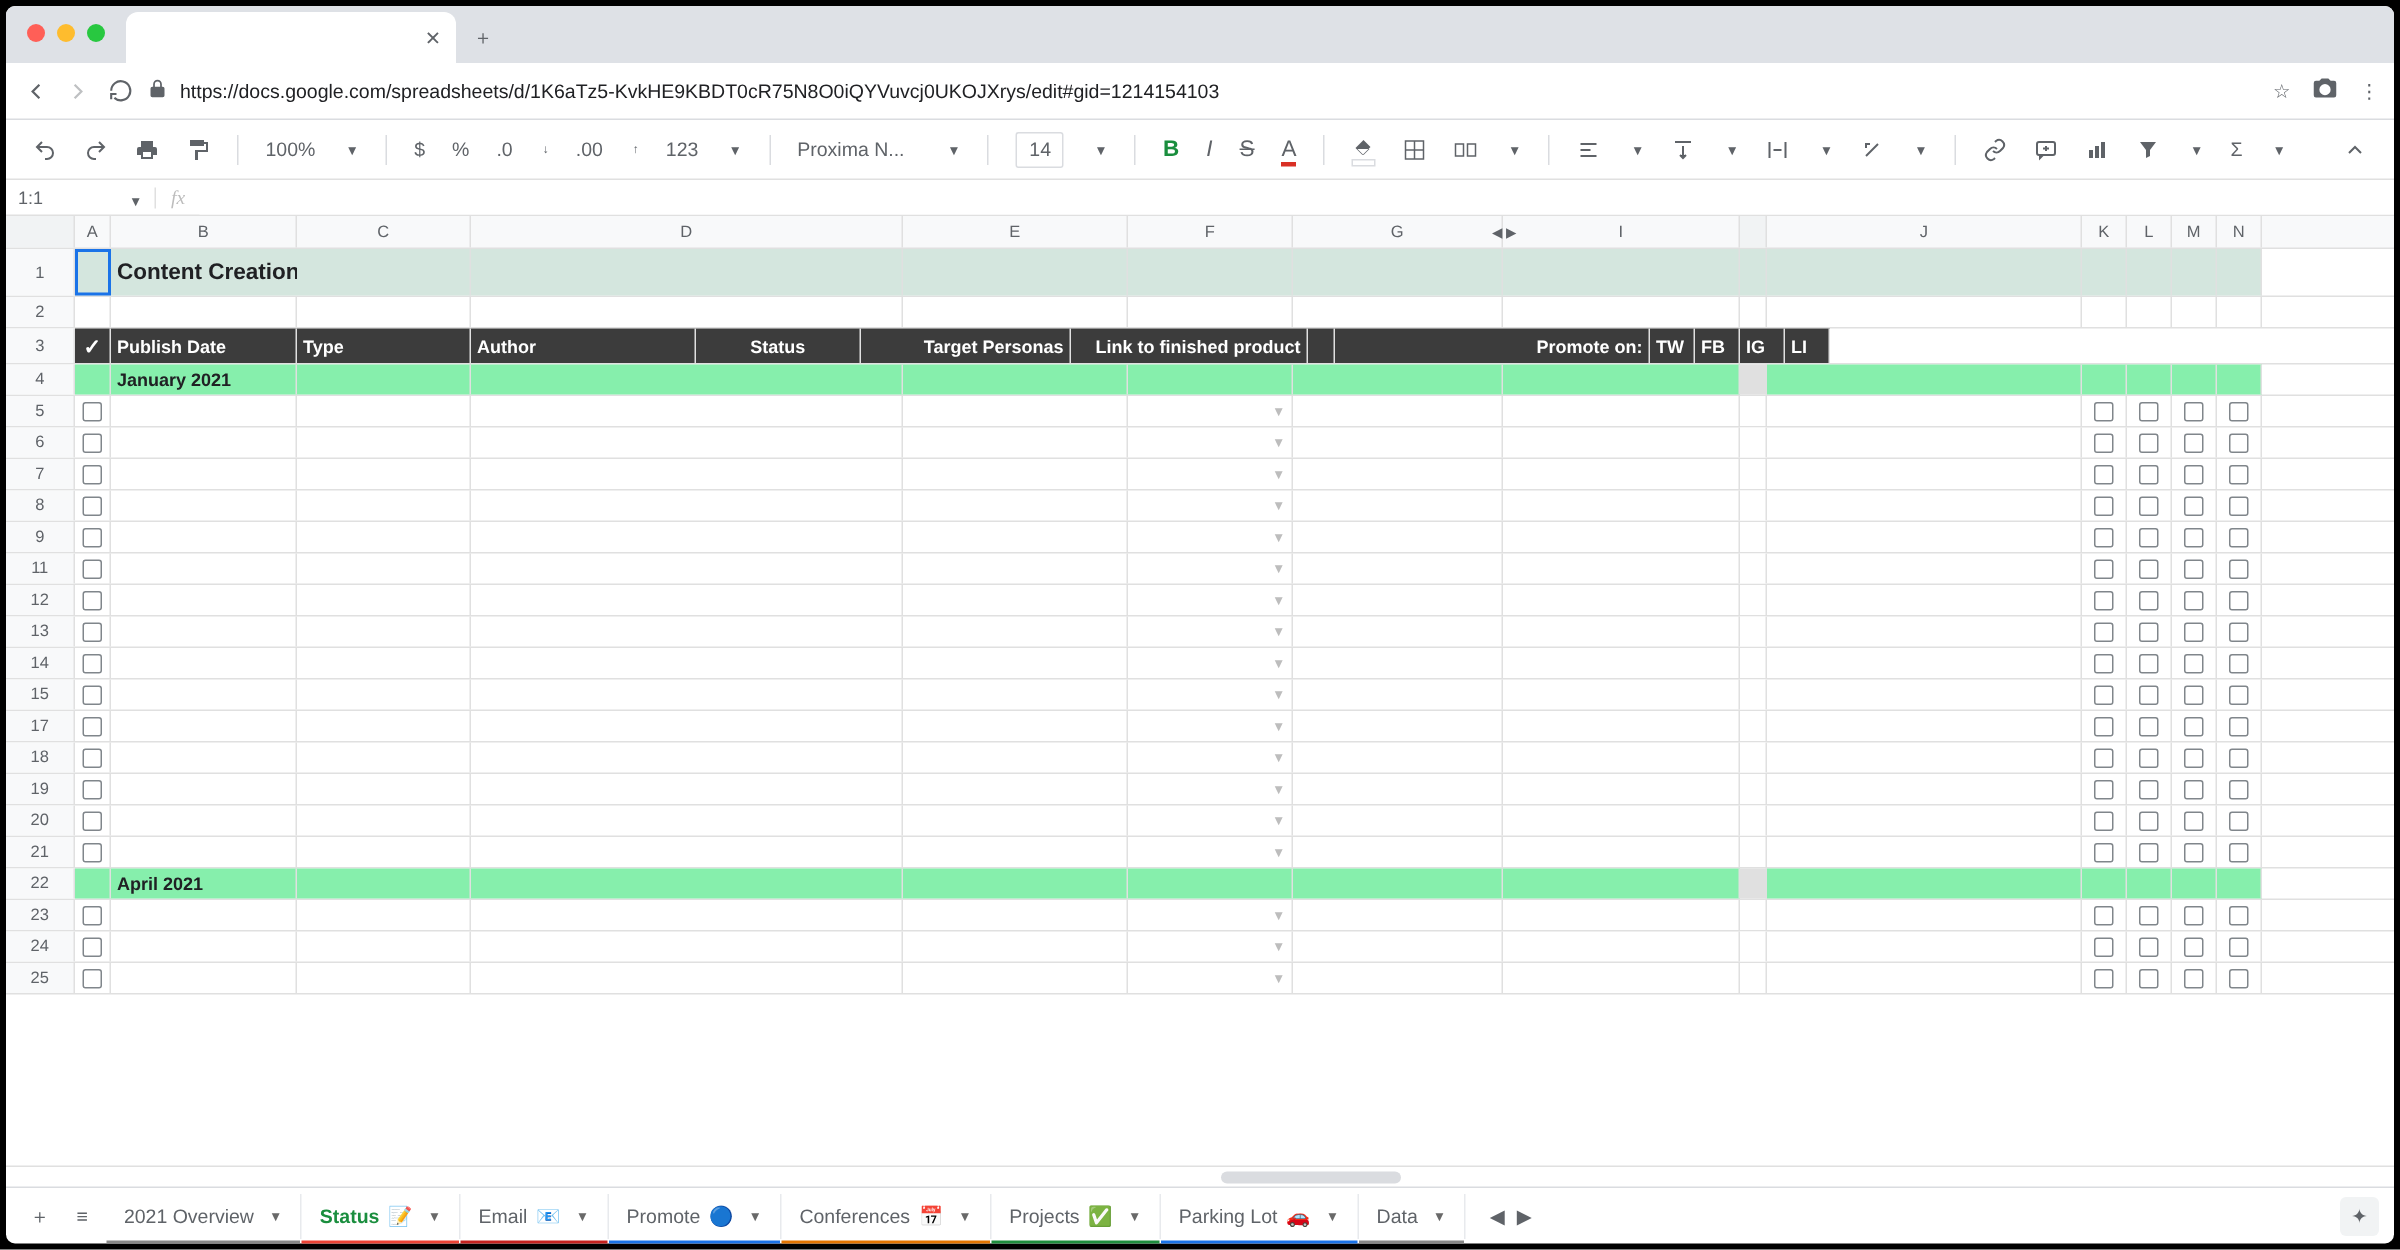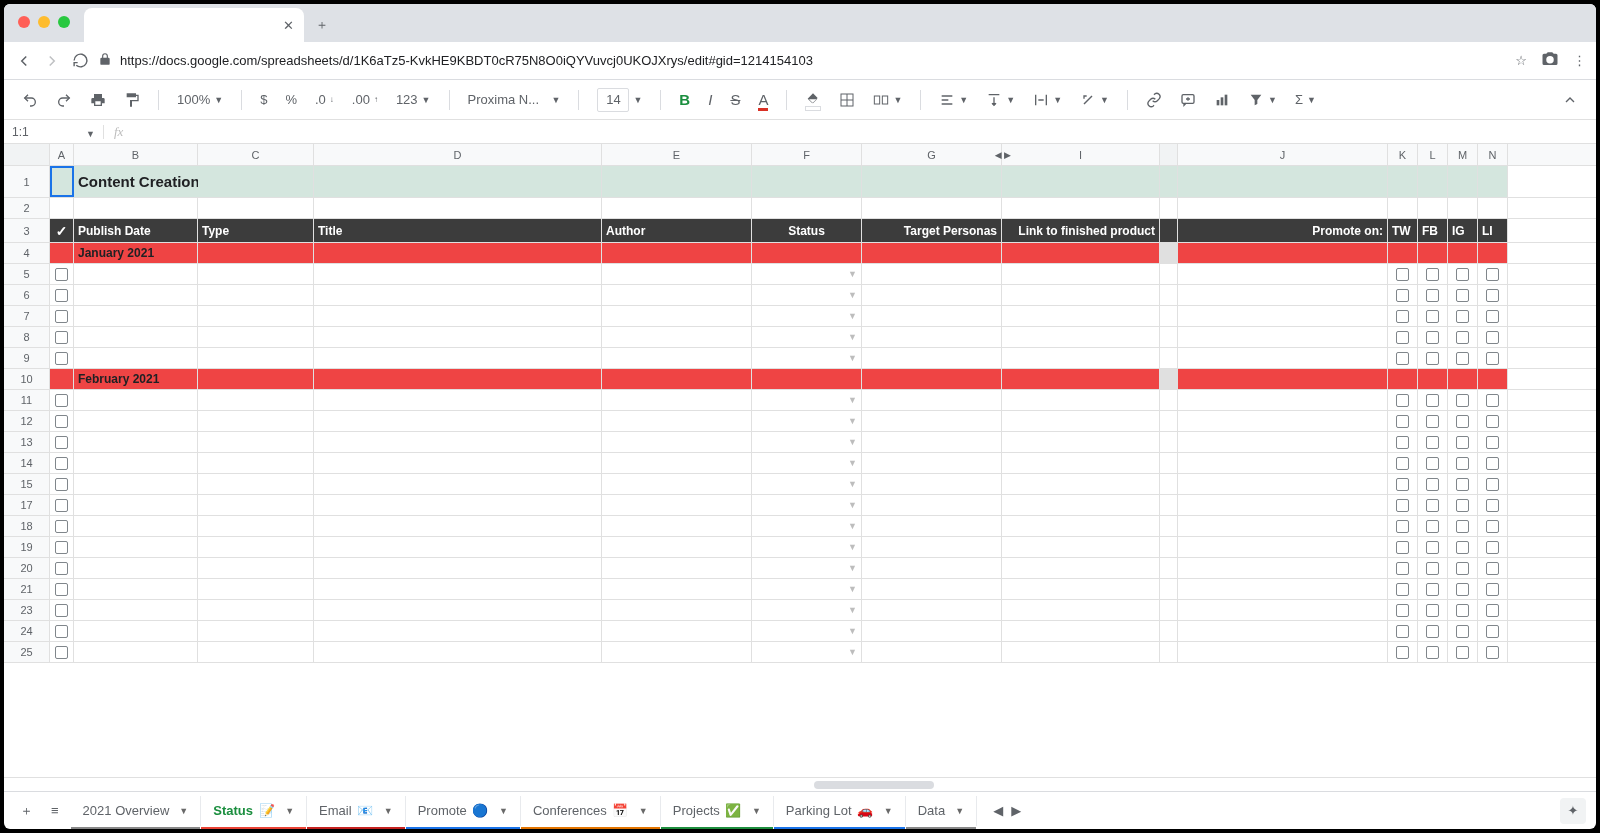--- a/index.html
+++ b/index.html
@@ -18,21 +18,21 @@
   .urlbar-row { height: 38px; background: #fff; border-bottom: 1px solid #dadce0; display: flex; align-items: center; padding: 0 10px; gap: 8px; }
   .nav-icon { width: 20px; height: 20px; display: flex; align-items: center; justify-content: center; color: #5f6368; cursor: pointer; }
   .urlbar { flex: 1; display: flex; align-items: center; gap: 8px; color: #202124; }
   .urlbar .lock { color: #5f6368; }
   .urlbar .url { color: #202124; }
   .chrome-icons { display: flex; gap: 14px; align-items: center; color: #5f6368; }
 
   
   .toolbar { height: 40px; border-bottom: 1px solid #e0e0e0; display: flex; align-items: center; padding: 0 12px; gap: 6px; color: #5f6368; }
   .tb-sep { width: 1px; height: 20px; background: #dadce0; margin: 0 6px; }
-  .tb-btn { padding: 4px 6px; cursor: pointer; display: flex; align-items: center; gap: 4px; }
+  .tb-btn { padding: 4px 6px; cursor: pointer; display: flex; align-items: center; gap: 20px; }
   .tb-btn svg { display: block; }
   .zoom { font-size: 13px; }
   .font-name { width: 80px; overflow: hidden; white-space: nowrap; text-overflow: ellipsis; }
   .font-size { width: 32px; text-align: center; border: 1px solid #dadce0; border-radius: 2px; height: 24px; line-height: 22px; }
 
   .bold-B { font-weight: bold; color: #1a8e3e; font-size: 15px; }
   .italic-I { font-style: italic; font-size: 15px; }
   .strike-S { text-decoration: line-through; font-size: 15px; }
   .text-A { font-size: 15px; position: relative; }
   .text-A::after { content: ''; position: absolute; bottom: -3px; left: 0; right: 0; height: 3px; background: #d93025; }
@@ -60,21 +60,21 @@
   .cell { border-right: 1px solid #e0e0e0; padding: 0 4px; display: flex; align-items: center; font-size: 12px; overflow: hidden; white-space: nowrap; }
   .cell.gap { width: 18px; background: #fff; border-right: 1px solid #e0e0e0; }
 
   .row.title-row { height: 32px; }
   .row.title-row .cell { background: #d4e6de; font-weight: bold; font-size: 15px; }
   .row.title-row .cellA { border: 2px solid #1a73e8; }
 
   .row.header-row .cell { background: #3c3c3c; color: #fff; font-weight: bold; }
   .row.header-row { height: 24px; }
 
-  .row.month-row .cell { background: #ef4444; font-weight: bold; }
+  .row.month-row .cell { background: #86efac; font-weight: bold; }
 
   .chk { width: 13px; height: 13px; border: 1.5px solid #80868b; border-radius: 2px; margin: auto; cursor: pointer; }
   .dd-arrow { margin-left: auto; color: #bdbdbd; font-size: 9px; }
 
   
   .wA { width: 24px; }
   .wB { width: 124px; }
   .wC { width: 116px; }
   .wD { width: 288px; }
   .wE { width: 150px; }
@@ -367,21 +367,20 @@
           <div class="cell wM"></div>
           <div class="cell wN"></div>
         </div>
         <div class="row header-row">
           <div class="row-h">3</div>
           <div class="cell wA" style="justify-content:center">
             <span class="check-icon">✓</span>
           </div>
           <div class="cell wB">Publish Date</div>
           <div class="cell wC">Type</div>
-          <div class="cell wD">Title</div>
           <div class="cell wE">Author</div>
           <div class="cell wF">
             <span style="margin:auto">Status</span>
           </div>
           <div class="cell wG">
             <span style="margin-left:auto">Target Personas</span>
           </div>
           <div class="cell wI">
             <span style="margin-left:auto">Link to finished product</span>
           </div>
@@ -549,326 +548,326 @@
           <div class="cell wL">
             <div class="chk"></div>
           </div>
           <div class="cell wM">
             <div class="chk"></div>
           </div>
           <div class="cell wN">
             <div class="chk"></div>
           </div>
         </div>
+        <div class="row">
+          <div class="row-h">11</div>
+          <div class="cell wA">
+            <div class="chk"></div>
+          </div>
+          <div class="cell wB"></div>
+          <div class="cell wC"></div>
+          <div class="cell wD"></div>
+          <div class="cell wE"></div>
+          <div class="cell wF">
+            <span class="dd-arrow">▼</span>
+          </div>
+          <div class="cell wG"></div>
+          <div class="cell wI"></div>
+          <div class="cell gap"></div>
+          <div class="cell wJ"></div>
+          <div class="cell wK">
+            <div class="chk"></div>
+          </div>
+          <div class="cell wL">
+            <div class="chk"></div>
+          </div>
+          <div class="cell wM">
+            <div class="chk"></div>
+          </div>
+          <div class="cell wN">
+            <div class="chk"></div>
+          </div>
+        </div>
+        <div class="row">
+          <div class="row-h">12</div>
+          <div class="cell wA">
+            <div class="chk"></div>
+          </div>
+          <div class="cell wB"></div>
+          <div class="cell wC"></div>
+          <div class="cell wD"></div>
+          <div class="cell wE"></div>
+          <div class="cell wF">
+            <span class="dd-arrow">▼</span>
+          </div>
+          <div class="cell wG"></div>
+          <div class="cell wI"></div>
+          <div class="cell gap"></div>
+          <div class="cell wJ"></div>
+          <div class="cell wK">
+            <div class="chk"></div>
+          </div>
+          <div class="cell wL">
+            <div class="chk"></div>
+          </div>
+          <div class="cell wM">
+            <div class="chk"></div>
+          </div>
+          <div class="cell wN">
+            <div class="chk"></div>
+          </div>
+        </div>
+        <div class="row">
+          <div class="row-h">13</div>
+          <div class="cell wA">
+            <div class="chk"></div>
+          </div>
+          <div class="cell wB"></div>
+          <div class="cell wC"></div>
+          <div class="cell wD"></div>
+          <div class="cell wE"></div>
+          <div class="cell wF">
+            <span class="dd-arrow">▼</span>
+          </div>
+          <div class="cell wG"></div>
+          <div class="cell wI"></div>
+          <div class="cell gap"></div>
+          <div class="cell wJ"></div>
+          <div class="cell wK">
+            <div class="chk"></div>
+          </div>
+          <div class="cell wL">
+            <div class="chk"></div>
+          </div>
+          <div class="cell wM">
+            <div class="chk"></div>
+          </div>
+          <div class="cell wN">
+            <div class="chk"></div>
+          </div>
+        </div>
+        <div class="row">
+          <div class="row-h">14</div>
+          <div class="cell wA">
+            <div class="chk"></div>
+          </div>
+          <div class="cell wB"></div>
+          <div class="cell wC"></div>
+          <div class="cell wD"></div>
+          <div class="cell wE"></div>
+          <div class="cell wF">
+            <span class="dd-arrow">▼</span>
+          </div>
+          <div class="cell wG"></div>
+          <div class="cell wI"></div>
+          <div class="cell gap"></div>
+          <div class="cell wJ"></div>
+          <div class="cell wK">
+            <div class="chk"></div>
+          </div>
+          <div class="cell wL">
+            <div class="chk"></div>
+          </div>
+          <div class="cell wM">
+            <div class="chk"></div>
+          </div>
+          <div class="cell wN">
+            <div class="chk"></div>
+          </div>
+        </div>
+        <div class="row">
+          <div class="row-h">15</div>
+          <div class="cell wA">
+            <div class="chk"></div>
+          </div>
+          <div class="cell wB"></div>
+          <div class="cell wC"></div>
+          <div class="cell wD"></div>
+          <div class="cell wE"></div>
+          <div class="cell wF">
+            <span class="dd-arrow">▼</span>
+          </div>
+          <div class="cell wG"></div>
+          <div class="cell wI"></div>
+          <div class="cell gap"></div>
+          <div class="cell wJ"></div>
+          <div class="cell wK">
+            <div class="chk"></div>
+          </div>
+          <div class="cell wL">
+            <div class="chk"></div>
+          </div>
+          <div class="cell wM">
+            <div class="chk"></div>
+          </div>
+          <div class="cell wN">
+            <div class="chk"></div>
+          </div>
+        </div>
+        <div class="row">
+          <div class="row-h">17</div>
+          <div class="cell wA">
+            <div class="chk"></div>
+          </div>
+          <div class="cell wB"></div>
+          <div class="cell wC"></div>
+          <div class="cell wD"></div>
+          <div class="cell wE"></div>
+          <div class="cell wF">
+            <span class="dd-arrow">▼</span>
+          </div>
+          <div class="cell wG"></div>
+          <div class="cell wI"></div>
+          <div class="cell gap"></div>
+          <div class="cell wJ"></div>
+          <div class="cell wK">
+            <div class="chk"></div>
+          </div>
+          <div class="cell wL">
+            <div class="chk"></div>
+          </div>
+          <div class="cell wM">
+            <div class="chk"></div>
+          </div>
+          <div class="cell wN">
+            <div class="chk"></div>
+          </div>
+        </div>
+        <div class="row">
+          <div class="row-h">18</div>
+          <div class="cell wA">
+            <div class="chk"></div>
+          </div>
+          <div class="cell wB"></div>
+          <div class="cell wC"></div>
+          <div class="cell wD"></div>
+          <div class="cell wE"></div>
+          <div class="cell wF">
+            <span class="dd-arrow">▼</span>
+          </div>
+          <div class="cell wG"></div>
+          <div class="cell wI"></div>
+          <div class="cell gap"></div>
+          <div class="cell wJ"></div>
+          <div class="cell wK">
+            <div class="chk"></div>
+          </div>
+          <div class="cell wL">
+            <div class="chk"></div>
+          </div>
+          <div class="cell wM">
+            <div class="chk"></div>
+          </div>
+          <div class="cell wN">
+            <div class="chk"></div>
+          </div>
+        </div>
+        <div class="row">
+          <div class="row-h">19</div>
+          <div class="cell wA">
+            <div class="chk"></div>
+          </div>
+          <div class="cell wB"></div>
+          <div class="cell wC"></div>
+          <div class="cell wD"></div>
+          <div class="cell wE"></div>
+          <div class="cell wF">
+            <span class="dd-arrow">▼</span>
+          </div>
+          <div class="cell wG"></div>
+          <div class="cell wI"></div>
+          <div class="cell gap"></div>
+          <div class="cell wJ"></div>
+          <div class="cell wK">
+            <div class="chk"></div>
+          </div>
+          <div class="cell wL">
+            <div class="chk"></div>
+          </div>
+          <div class="cell wM">
+            <div class="chk"></div>
+          </div>
+          <div class="cell wN">
+            <div class="chk"></div>
+          </div>
+        </div>
+        <div class="row">
+          <div class="row-h">20</div>
+          <div class="cell wA">
+            <div class="chk"></div>
+          </div>
+          <div class="cell wB"></div>
+          <div class="cell wC"></div>
+          <div class="cell wD"></div>
+          <div class="cell wE"></div>
+          <div class="cell wF">
+            <span class="dd-arrow">▼</span>
+          </div>
+          <div class="cell wG"></div>
+          <div class="cell wI"></div>
+          <div class="cell gap"></div>
+          <div class="cell wJ"></div>
+          <div class="cell wK">
+            <div class="chk"></div>
+          </div>
+          <div class="cell wL">
+            <div class="chk"></div>
+          </div>
+          <div class="cell wM">
+            <div class="chk"></div>
+          </div>
+          <div class="cell wN">
+            <div class="chk"></div>
+          </div>
+        </div>
+        <div class="row">
+          <div class="row-h">21</div>
+          <div class="cell wA">
+            <div class="chk"></div>
+          </div>
+          <div class="cell wB"></div>
+          <div class="cell wC"></div>
+          <div class="cell wD"></div>
+          <div class="cell wE"></div>
+          <div class="cell wF">
+            <span class="dd-arrow">▼</span>
+          </div>
+          <div class="cell wG"></div>
+          <div class="cell wI"></div>
+          <div class="cell gap"></div>
+          <div class="cell wJ"></div>
+          <div class="cell wK">
+            <div class="chk"></div>
+          </div>
+          <div class="cell wL">
+            <div class="chk"></div>
+          </div>
+          <div class="cell wM">
+            <div class="chk"></div>
+          </div>
+          <div class="cell wN">
+            <div class="chk"></div>
+          </div>
+        </div>
         <div class="row month-row">
-          <div class="row-h">10</div>
+          <div class="row-h">22</div>
           <div class="cell wA"></div>
-          <div class="cell wB">February 2021</div>
+          <div class="cell wB">April 2021</div>
           <div class="cell wC"></div>
           <div class="cell wD"></div>
           <div class="cell wE"></div>
           <div class="cell wF"></div>
           <div class="cell wG"></div>
           <div class="cell wI"></div>
           <div class="cell gap" style="background:#e0e0e0"></div>
           <div class="cell wJ"></div>
           <div class="cell wK"></div>
           <div class="cell wL"></div>
           <div class="cell wM"></div>
           <div class="cell wN"></div>
-        </div>
-        <div class="row">
-          <div class="row-h">11</div>
-          <div class="cell wA">
-            <div class="chk"></div>
-          </div>
-          <div class="cell wB"></div>
-          <div class="cell wC"></div>
-          <div class="cell wD"></div>
-          <div class="cell wE"></div>
-          <div class="cell wF">
-            <span class="dd-arrow">▼</span>
-          </div>
-          <div class="cell wG"></div>
-          <div class="cell wI"></div>
-          <div class="cell gap"></div>
-          <div class="cell wJ"></div>
-          <div class="cell wK">
-            <div class="chk"></div>
-          </div>
-          <div class="cell wL">
-            <div class="chk"></div>
-          </div>
-          <div class="cell wM">
-            <div class="chk"></div>
-          </div>
-          <div class="cell wN">
-            <div class="chk"></div>
-          </div>
-        </div>
-        <div class="row">
-          <div class="row-h">12</div>
-          <div class="cell wA">
-            <div class="chk"></div>
-          </div>
-          <div class="cell wB"></div>
-          <div class="cell wC"></div>
-          <div class="cell wD"></div>
-          <div class="cell wE"></div>
-          <div class="cell wF">
-            <span class="dd-arrow">▼</span>
-          </div>
-          <div class="cell wG"></div>
-          <div class="cell wI"></div>
-          <div class="cell gap"></div>
-          <div class="cell wJ"></div>
-          <div class="cell wK">
-            <div class="chk"></div>
-          </div>
-          <div class="cell wL">
-            <div class="chk"></div>
-          </div>
-          <div class="cell wM">
-            <div class="chk"></div>
-          </div>
-          <div class="cell wN">
-            <div class="chk"></div>
-          </div>
-        </div>
-        <div class="row">
-          <div class="row-h">13</div>
-          <div class="cell wA">
-            <div class="chk"></div>
-          </div>
-          <div class="cell wB"></div>
-          <div class="cell wC"></div>
-          <div class="cell wD"></div>
-          <div class="cell wE"></div>
-          <div class="cell wF">
-            <span class="dd-arrow">▼</span>
-          </div>
-          <div class="cell wG"></div>
-          <div class="cell wI"></div>
-          <div class="cell gap"></div>
-          <div class="cell wJ"></div>
-          <div class="cell wK">
-            <div class="chk"></div>
-          </div>
-          <div class="cell wL">
-            <div class="chk"></div>
-          </div>
-          <div class="cell wM">
-            <div class="chk"></div>
-          </div>
-          <div class="cell wN">
-            <div class="chk"></div>
-          </div>
-        </div>
-        <div class="row">
-          <div class="row-h">14</div>
-          <div class="cell wA">
-            <div class="chk"></div>
-          </div>
-          <div class="cell wB"></div>
-          <div class="cell wC"></div>
-          <div class="cell wD"></div>
-          <div class="cell wE"></div>
-          <div class="cell wF">
-            <span class="dd-arrow">▼</span>
-          </div>
-          <div class="cell wG"></div>
-          <div class="cell wI"></div>
-          <div class="cell gap"></div>
-          <div class="cell wJ"></div>
-          <div class="cell wK">
-            <div class="chk"></div>
-          </div>
-          <div class="cell wL">
-            <div class="chk"></div>
-          </div>
-          <div class="cell wM">
-            <div class="chk"></div>
-          </div>
-          <div class="cell wN">
-            <div class="chk"></div>
-          </div>
-        </div>
-        <div class="row">
-          <div class="row-h">15</div>
-          <div class="cell wA">
-            <div class="chk"></div>
-          </div>
-          <div class="cell wB"></div>
-          <div class="cell wC"></div>
-          <div class="cell wD"></div>
-          <div class="cell wE"></div>
-          <div class="cell wF">
-            <span class="dd-arrow">▼</span>
-          </div>
-          <div class="cell wG"></div>
-          <div class="cell wI"></div>
-          <div class="cell gap"></div>
-          <div class="cell wJ"></div>
-          <div class="cell wK">
-            <div class="chk"></div>
-          </div>
-          <div class="cell wL">
-            <div class="chk"></div>
-          </div>
-          <div class="cell wM">
-            <div class="chk"></div>
-          </div>
-          <div class="cell wN">
-            <div class="chk"></div>
-          </div>
-        </div>
-        <div class="row">
-          <div class="row-h">17</div>
-          <div class="cell wA">
-            <div class="chk"></div>
-          </div>
-          <div class="cell wB"></div>
-          <div class="cell wC"></div>
-          <div class="cell wD"></div>
-          <div class="cell wE"></div>
-          <div class="cell wF">
-            <span class="dd-arrow">▼</span>
-          </div>
-          <div class="cell wG"></div>
-          <div class="cell wI"></div>
-          <div class="cell gap"></div>
-          <div class="cell wJ"></div>
-          <div class="cell wK">
-            <div class="chk"></div>
-          </div>
-          <div class="cell wL">
-            <div class="chk"></div>
-          </div>
-          <div class="cell wM">
-            <div class="chk"></div>
-          </div>
-          <div class="cell wN">
-            <div class="chk"></div>
-          </div>
-        </div>
-        <div class="row">
-          <div class="row-h">18</div>
-          <div class="cell wA">
-            <div class="chk"></div>
-          </div>
-          <div class="cell wB"></div>
-          <div class="cell wC"></div>
-          <div class="cell wD"></div>
-          <div class="cell wE"></div>
-          <div class="cell wF">
-            <span class="dd-arrow">▼</span>
-          </div>
-          <div class="cell wG"></div>
-          <div class="cell wI"></div>
-          <div class="cell gap"></div>
-          <div class="cell wJ"></div>
-          <div class="cell wK">
-            <div class="chk"></div>
-          </div>
-          <div class="cell wL">
-            <div class="chk"></div>
-          </div>
-          <div class="cell wM">
-            <div class="chk"></div>
-          </div>
-          <div class="cell wN">
-            <div class="chk"></div>
-          </div>
-        </div>
-        <div class="row">
-          <div class="row-h">19</div>
-          <div class="cell wA">
-            <div class="chk"></div>
-          </div>
-          <div class="cell wB"></div>
-          <div class="cell wC"></div>
-          <div class="cell wD"></div>
-          <div class="cell wE"></div>
-          <div class="cell wF">
-            <span class="dd-arrow">▼</span>
-          </div>
-          <div class="cell wG"></div>
-          <div class="cell wI"></div>
-          <div class="cell gap"></div>
-          <div class="cell wJ"></div>
-          <div class="cell wK">
-            <div class="chk"></div>
-          </div>
-          <div class="cell wL">
-            <div class="chk"></div>
-          </div>
-          <div class="cell wM">
-            <div class="chk"></div>
-          </div>
-          <div class="cell wN">
-            <div class="chk"></div>
-          </div>
-        </div>
-        <div class="row">
-          <div class="row-h">20</div>
-          <div class="cell wA">
-            <div class="chk"></div>
-          </div>
-          <div class="cell wB"></div>
-          <div class="cell wC"></div>
-          <div class="cell wD"></div>
-          <div class="cell wE"></div>
-          <div class="cell wF">
-            <span class="dd-arrow">▼</span>
-          </div>
-          <div class="cell wG"></div>
-          <div class="cell wI"></div>
-          <div class="cell gap"></div>
-          <div class="cell wJ"></div>
-          <div class="cell wK">
-            <div class="chk"></div>
-          </div>
-          <div class="cell wL">
-            <div class="chk"></div>
-          </div>
-          <div class="cell wM">
-            <div class="chk"></div>
-          </div>
-          <div class="cell wN">
-            <div class="chk"></div>
-          </div>
-        </div>
-        <div class="row">
-          <div class="row-h">21</div>
-          <div class="cell wA">
-            <div class="chk"></div>
-          </div>
-          <div class="cell wB"></div>
-          <div class="cell wC"></div>
-          <div class="cell wD"></div>
-          <div class="cell wE"></div>
-          <div class="cell wF">
-            <span class="dd-arrow">▼</span>
-          </div>
-          <div class="cell wG"></div>
-          <div class="cell wI"></div>
-          <div class="cell gap"></div>
-          <div class="cell wJ"></div>
-          <div class="cell wK">
-            <div class="chk"></div>
-          </div>
-          <div class="cell wL">
-            <div class="chk"></div>
-          </div>
-          <div class="cell wM">
-            <div class="chk"></div>
-          </div>
-          <div class="cell wN">
-            <div class="chk"></div>
-          </div>
         </div>
         <div class="row">
           <div class="row-h">23</div>
           <div class="cell wA">
             <div class="chk"></div>
           </div>
           <div class="cell wB"></div>
           <div class="cell wC"></div>
           <div class="cell wD"></div>
           <div class="cell wE"></div>

